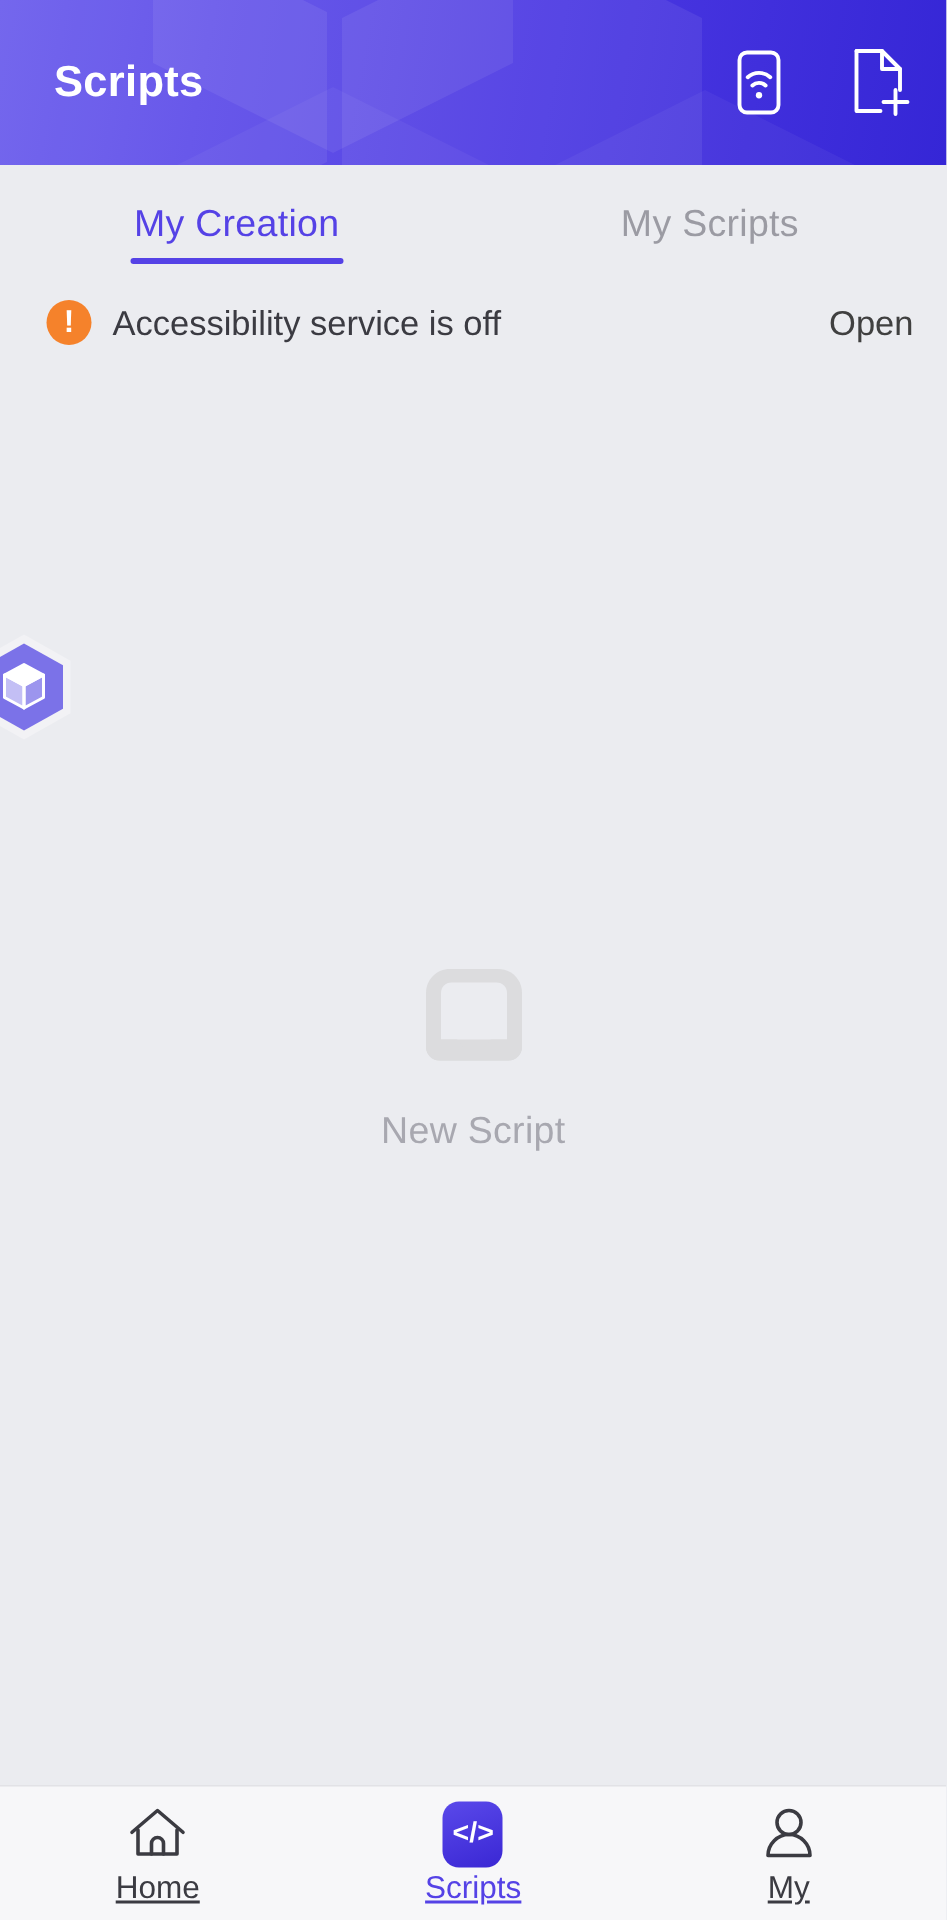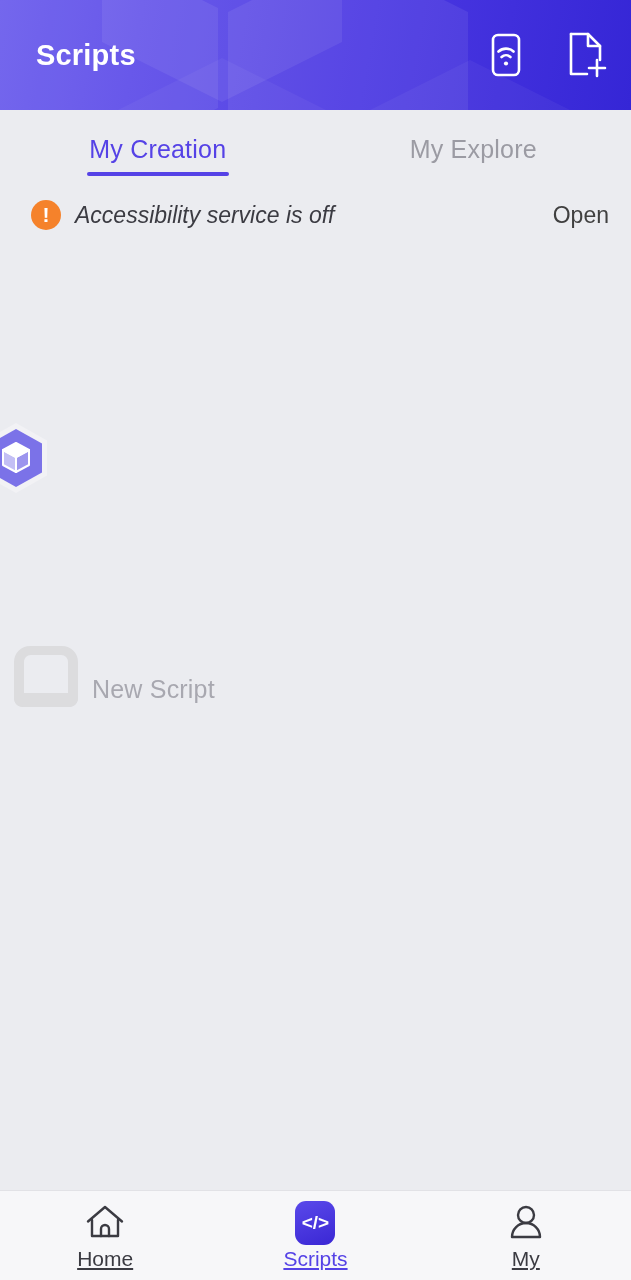--- a/index.html
+++ b/index.html
@@ -117,21 +117,20 @@
   .warn-icon span {
     color: #ffffff;
     font-size: 21px;
     font-weight: bold;
     line-height: 1;
     margin-top: -2px;
   }
   .warn-text {
     font-size: 23px;
     color: #3b3b42;
-    font-style: italic;
   }
   .warn-action {
     margin-left: auto;
     font-size: 23px;
     color: #404040;
     cursor: pointer;
   }
 
   
   .content {
@@ -145,20 +144,21 @@
     width: 74px;
     height: 76px;
     cursor: pointer;
   }
   .empty-state {
     position: absolute;
     left: 0;
     top: 0;
     width: 631px;
     display: flex;
+    flex-direction: column;
     align-items: center;
   }
   .empty-label {
     font-size: 25px;
     color: #a8a8b0;
     margin-top: 14px;
     letter-spacing: 0.2px;
   }
 
   
@@ -248,21 +248,21 @@
     </div>
   </div>
 </div>
 
 <div class="tabs">
   <div class="tab active">
     <div class="tab-label">My Creation</div>
     <div class="tab-underline"></div>
   </div>
   <div class="tab">
-    <div class="tab-label">My Explore</div>
+    <div class="tab-label">My Scripts</div>
     <div class="tab-underline"></div>
   </div>
 </div>
 
 <div class="warning-bar">
   <div class="warn-icon">
     <span>!</span>
   </div>
   <div class="warn-text">Accessibility service is off</div>
   <div class="warn-action">Open</div>

